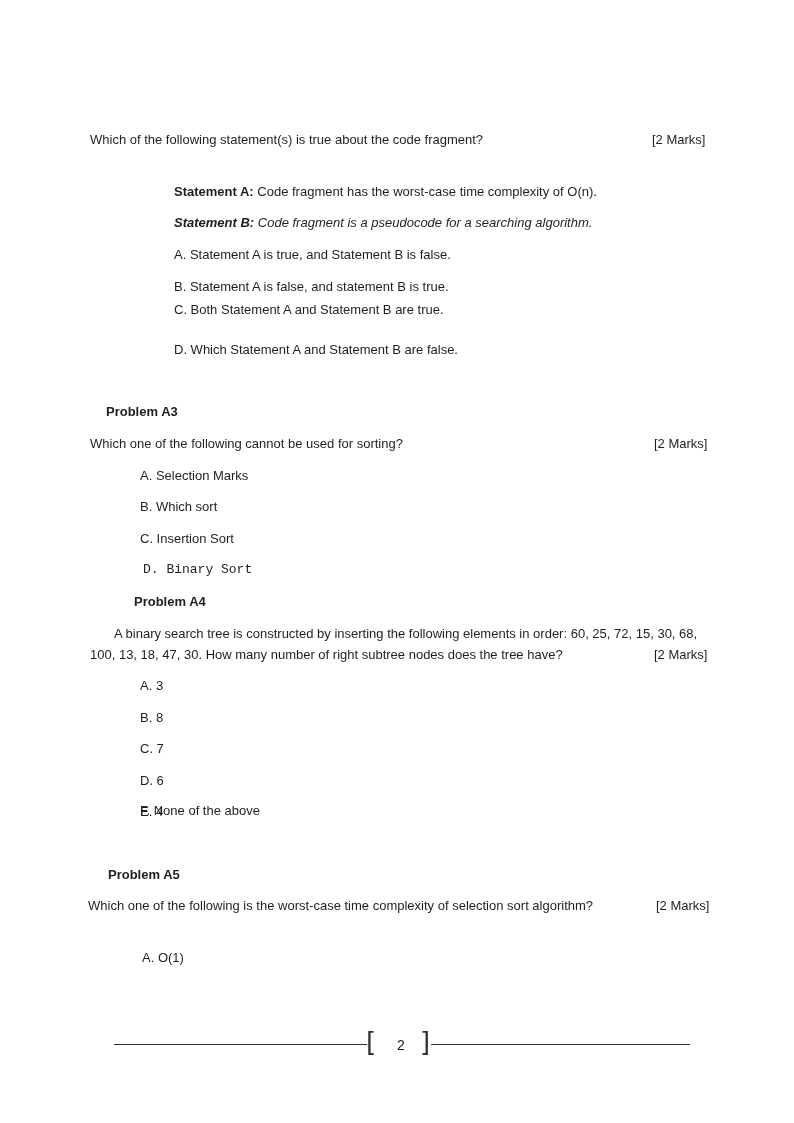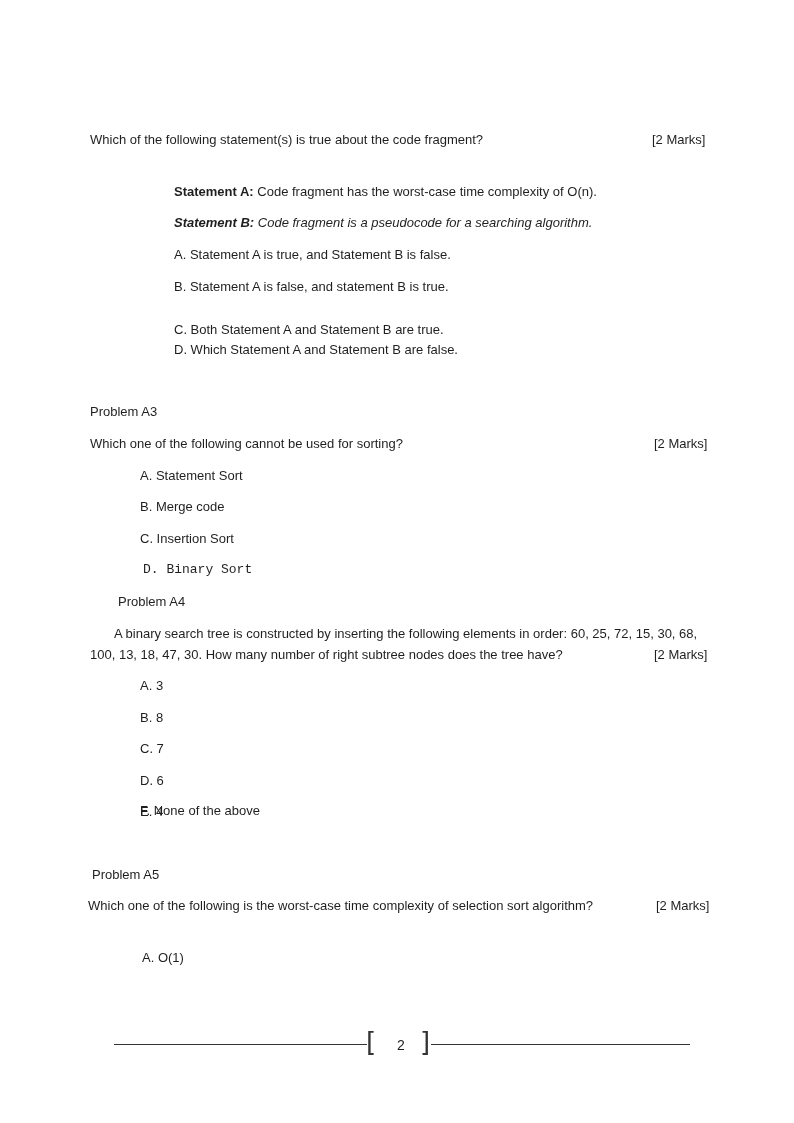--- a/index.html
+++ b/index.html
@@ -6,47 +6,47 @@
   body {
     width: 794px; height: 1123px; background: #ffffff; position: relative; overflow: hidden;
     font-family: "Liberation Sans", sans-serif; color: #1f1f1f; font-size: 13px;
   }
   .abs { position: absolute; white-space: nowrap; }
   .q { left: 90px; }
   .marks { position: absolute; white-space: nowrap; }
   .stmt { left: 138px; margin-left: 36px; }
   .opt { left: 140px; }
   .bold { font-weight: bold; }
-  .head { font-weight: normal; }
+  .head { font-weight: bold; margin-left: 16px; }
   .footer-line { position: absolute; height: 1px; background: #333; }
   .bracket { position: absolute; font-size: 26px; color: #333; font-family: "DejaVu Sans", sans-serif; }
 </style>
 </head>
 <body>
 
 <div class="abs q" style="top:132px;">Which of the following statement(s) is true about the code fragment?</div>
 <div class="marks" style="top:132px; left:652px;">[2 Marks]</div>
 
 <div class="abs stmt" style="top:184px;">
   <span class="bold">Statement A:</span><span> Code fragment has the worst-case time complexity of O(n).</span>
 </div>
 <div class="abs stmt" style="top:215px;font-style:italic;">
   <span class="bold">Statement B:</span><span> Code fragment is a pseudocode for a searching algorithm.</span>
 </div>
 
 <div class="abs stmt" style="top:247px;">A. Statement A is true, and Statement B is false.</div>
 <div class="abs stmt" style="top:279px;">B. Statement A is false, and statement B is true.</div>
-<div class="abs stmt" style="top:322px;">C. Both Statement A and Statement B are true.</div>
+<div class="abs stmt" style="top:302px;">C. Both Statement A and Statement B are true.</div>
 <div class="abs stmt" style="top:342px;">D. Which Statement A and Statement B are false.</div>
 
 <div class="abs q head" style="top:404px;">Problem A3</div>
 <div class="abs q" style="top:436px;">Which one of the following cannot be used for sorting?</div>
 <div class="marks" style="top:436px; left:654px;">[2 Marks]</div>
-<div class="abs opt" style="top:468px;">A. Statement Sort</div>
-<div class="abs opt" style="top:499px;">B. Merge code</div>
+<div class="abs opt" style="top:468px;">A. Selection Marks</div>
+<div class="abs opt" style="top:499px;">B. Which sort</div>
 <div class="abs opt" style="top:531px;">C. Insertion Sort</div>
 <div class="abs" style="top:562px; left:143px;font-family:Liberation Mono, monospace;">D. Binary Sort</div>
 
 <div class="abs q head" style="top:594px;padding-left:28px;">Problem A4</div>
 <div class="abs" style="top:626px; left:93px;margin-left:21px;">A binary search tree is constructed by inserting the following elements in order: 60, 25, 72, 15, 30, 68,</div>
 <div class="abs q" style="top:647px;">100, 13, 18, 47, 30. How many number of right subtree nodes does the tree have?</div>
 <div class="marks" style="top:647px; left:654px;">[2 Marks]</div>
 <div class="abs opt" style="top:678px;">A. 3</div>
 <div class="abs opt" style="top:710px;">B. 8</div>
 <div class="abs opt" style="top:741px;">C. 7</div>

